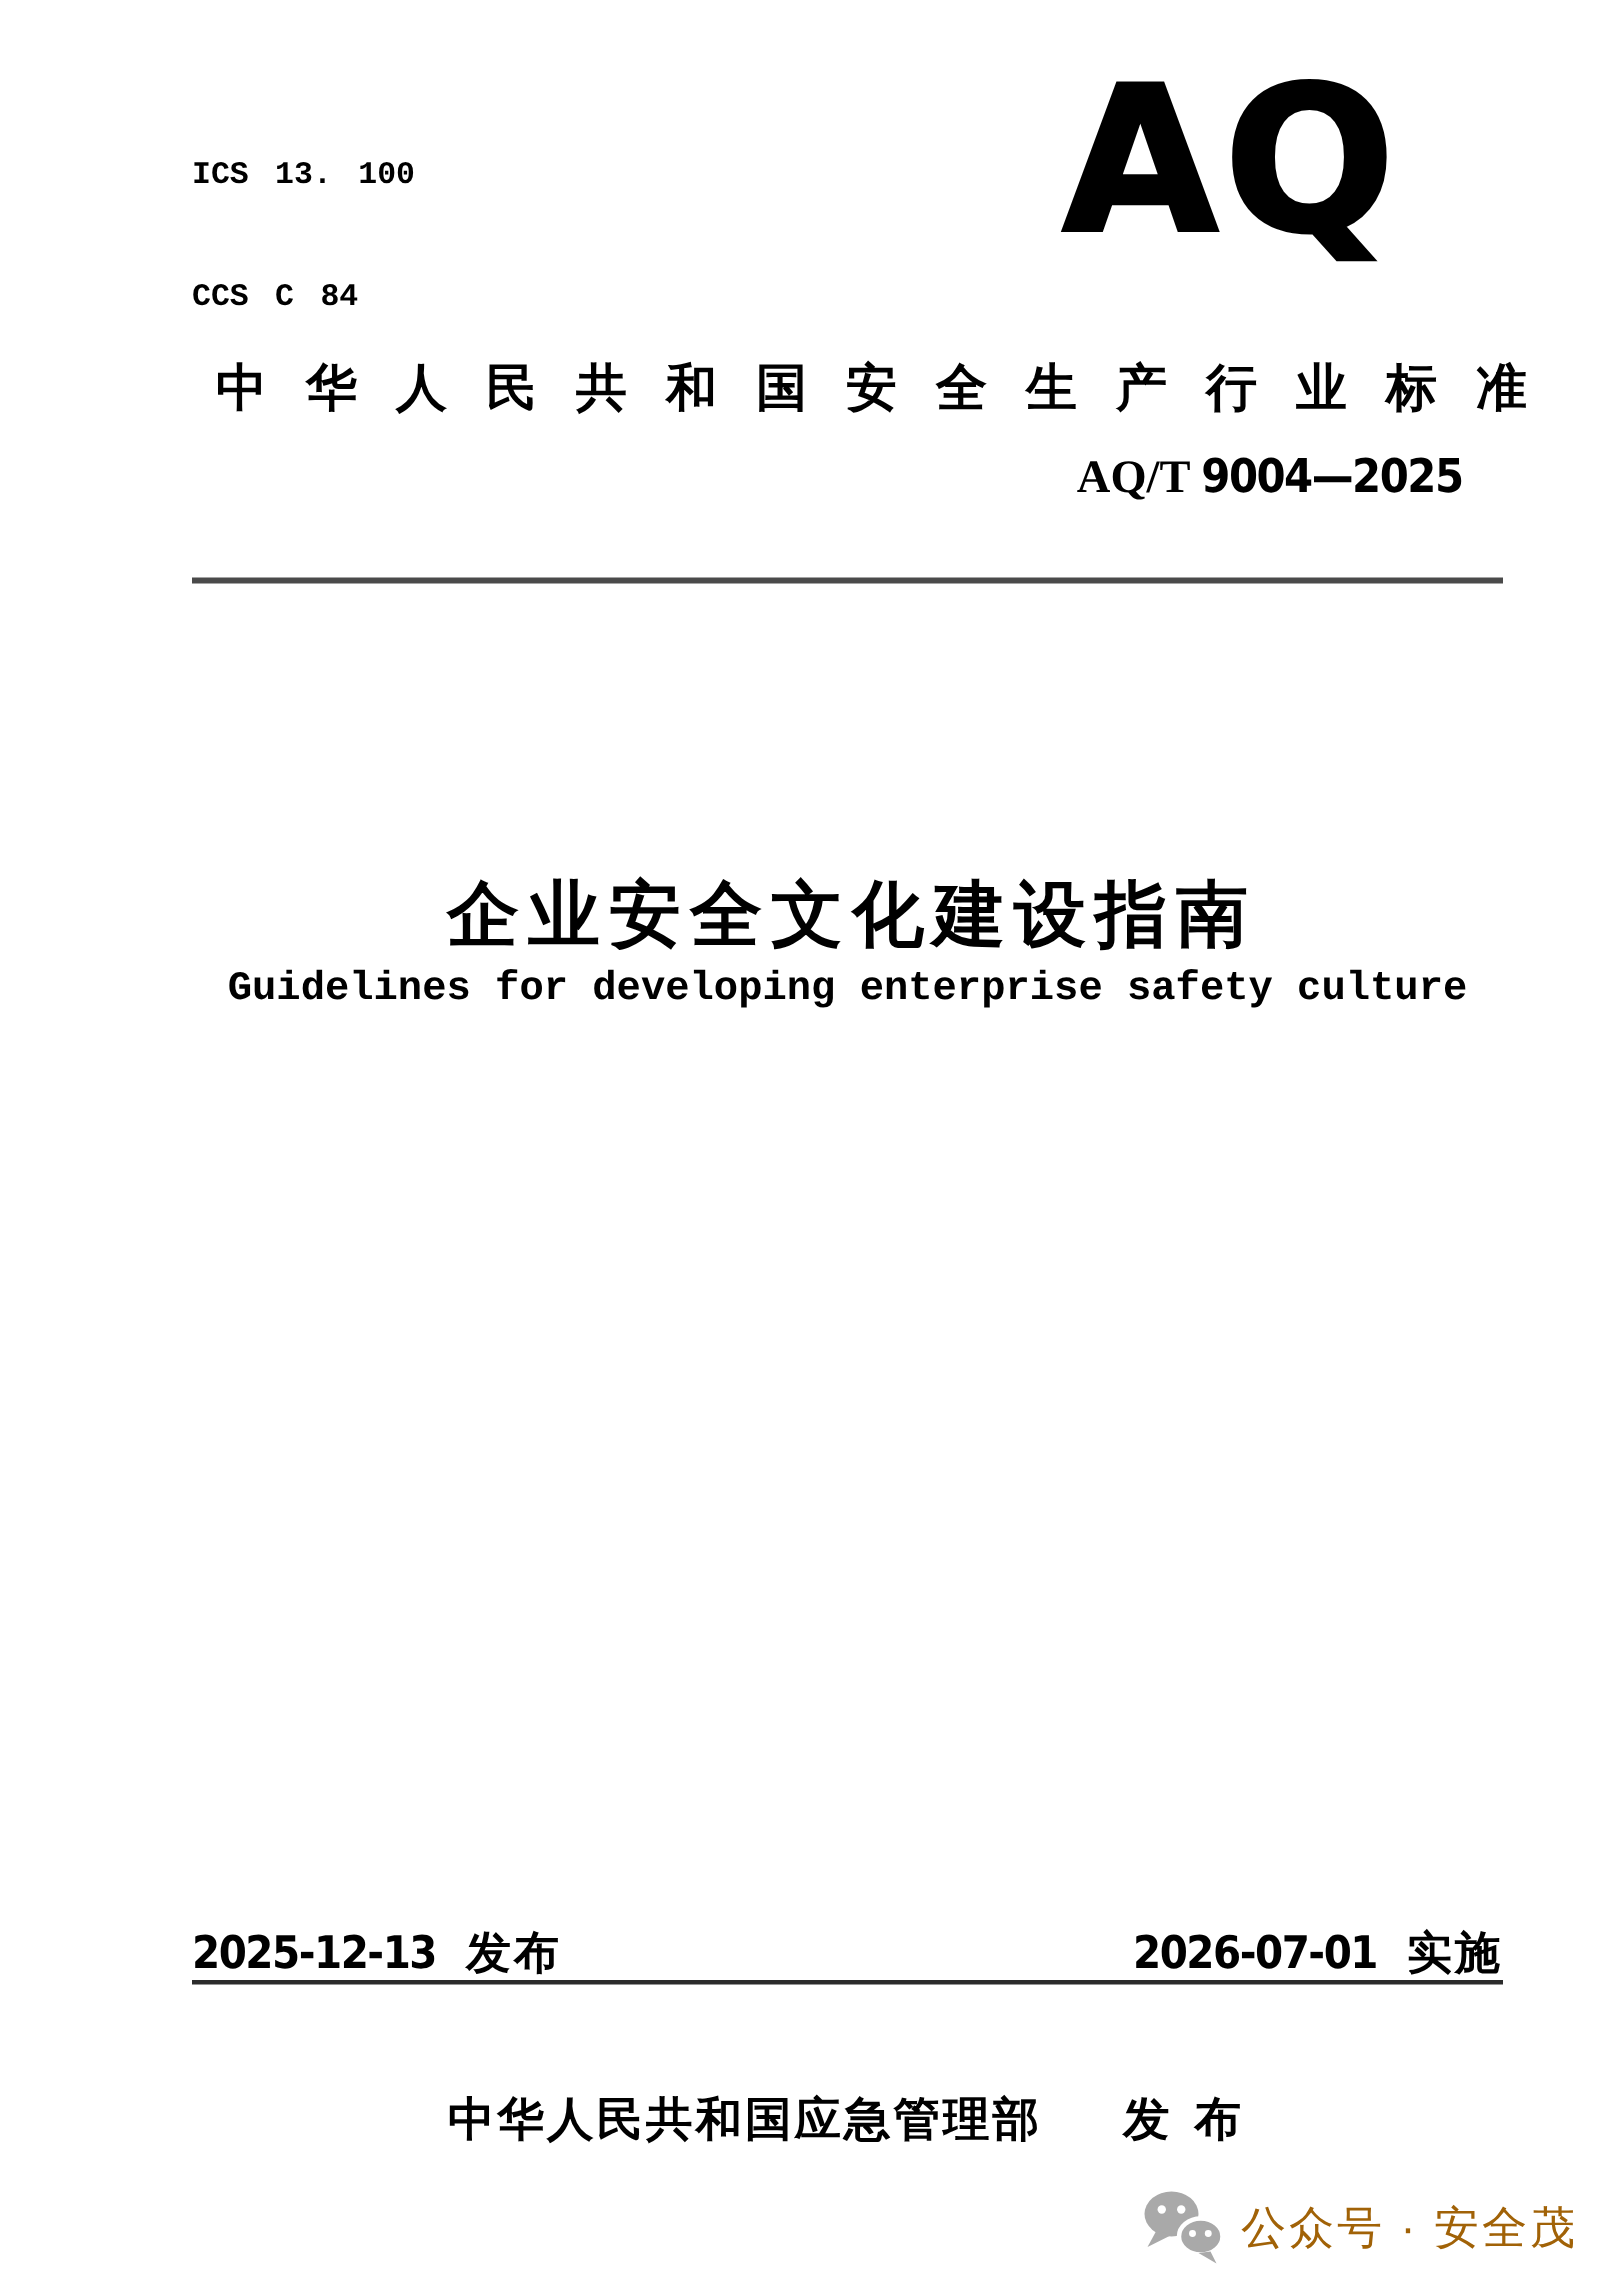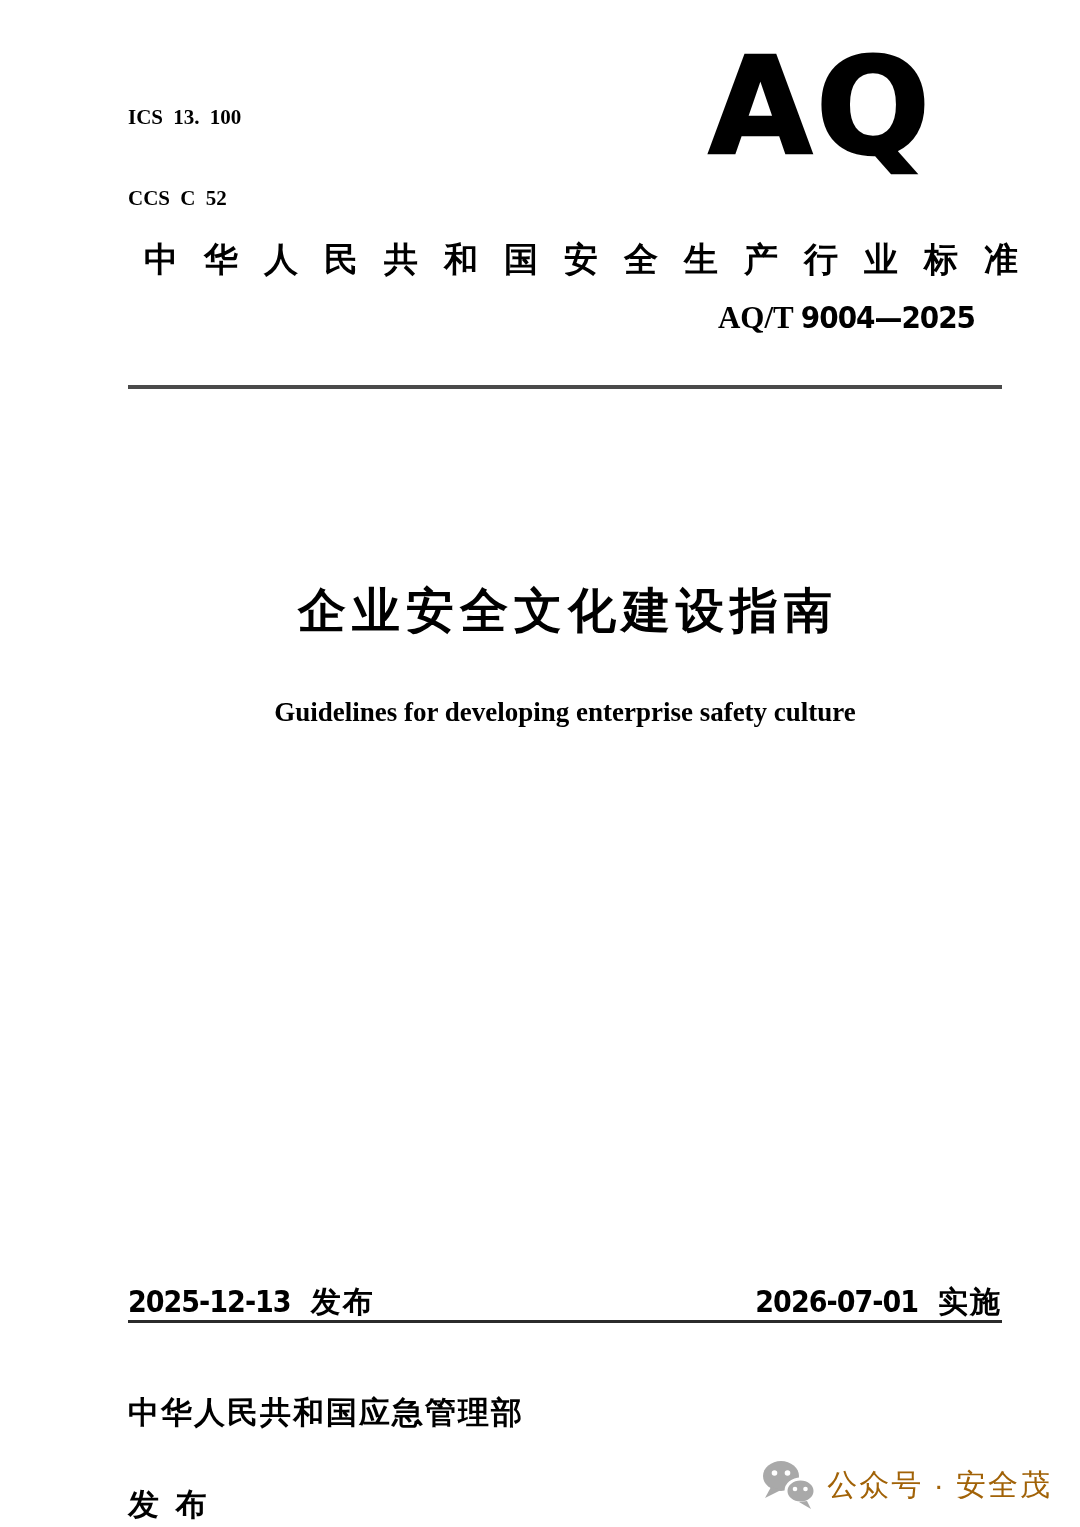--- a/index.html
+++ b/index.html
@@ -12,21 +12,21 @@
     color: #000000;
     font-family: "Liberation Sans", sans-serif;
     overflow: hidden;
   }
 
   
   .ics-block {
     position: absolute;
     left: 128px;
     top: 50px;
-    font-family: Liberation Serif, serif;
+    font-family: Liberation Mono, monospace;
     font-weight: bold;
     font-size: 21px;
     line-height: 27px;
     word-spacing: 5px;
     white-space: pre;
   }
 
   
   .aq-logo {
     position: absolute;
@@ -95,24 +95,24 @@
     text-align: center;
     font-size: 48px;
     font-weight: bold;
     letter-spacing: 6px;
     text-indent: 6px;
     line-height: 62px;
   }
   .title-en {
     position: absolute;
     left: 128px;
-    top: 696px;
+    top: 644px;
     width: 874px;
     text-align: center;
-    font-family: Liberation Serif, serif;
+    font-family: Liberation Mono, monospace;
     font-weight: bold;
     font-size: 27px;
     line-height: 32px;
   }
 
   
   .dates {
     position: absolute;
     left: 128px;
     top: 1282px;
@@ -137,21 +137,20 @@
     top: 1394px;
     width: 874px;
     display: flex;
     justify-content: center;
     align-items: flex-start;
     gap: 54px;
     font-size: 31px;
     font-weight: bold;
     letter-spacing: 2px;
     line-height: 38px;
-    flex-direction: column;
   }
   .publish-verb { white-space: pre; letter-spacing: 4px; }
 
   
   .watermark {
     position: absolute;
     right: 28px;
     top: 1460px;
     display: flex;
     align-items: center;
@@ -163,21 +162,21 @@
   }
   .watermark svg { display: block; }
 </style>
 </head>
 <body>
 
 <div class="page">
 
   <div class="ics-block">
     <div>ICS 13. 100</div>
-    <div>CCS C 52</div>
+    <div>CCS C 84</div>
   </div>
 
   <div class="aq-logo">AQ</div>
 
   <h1 class="std-heading">中华人民共和国安全生产行业标准</h1>
 
   <div class="code-block">
     <div class="code-line"><span class="code-prefix">AQ/T </span><span class="code-number">9004—2025</span></div>
   </div>
 

